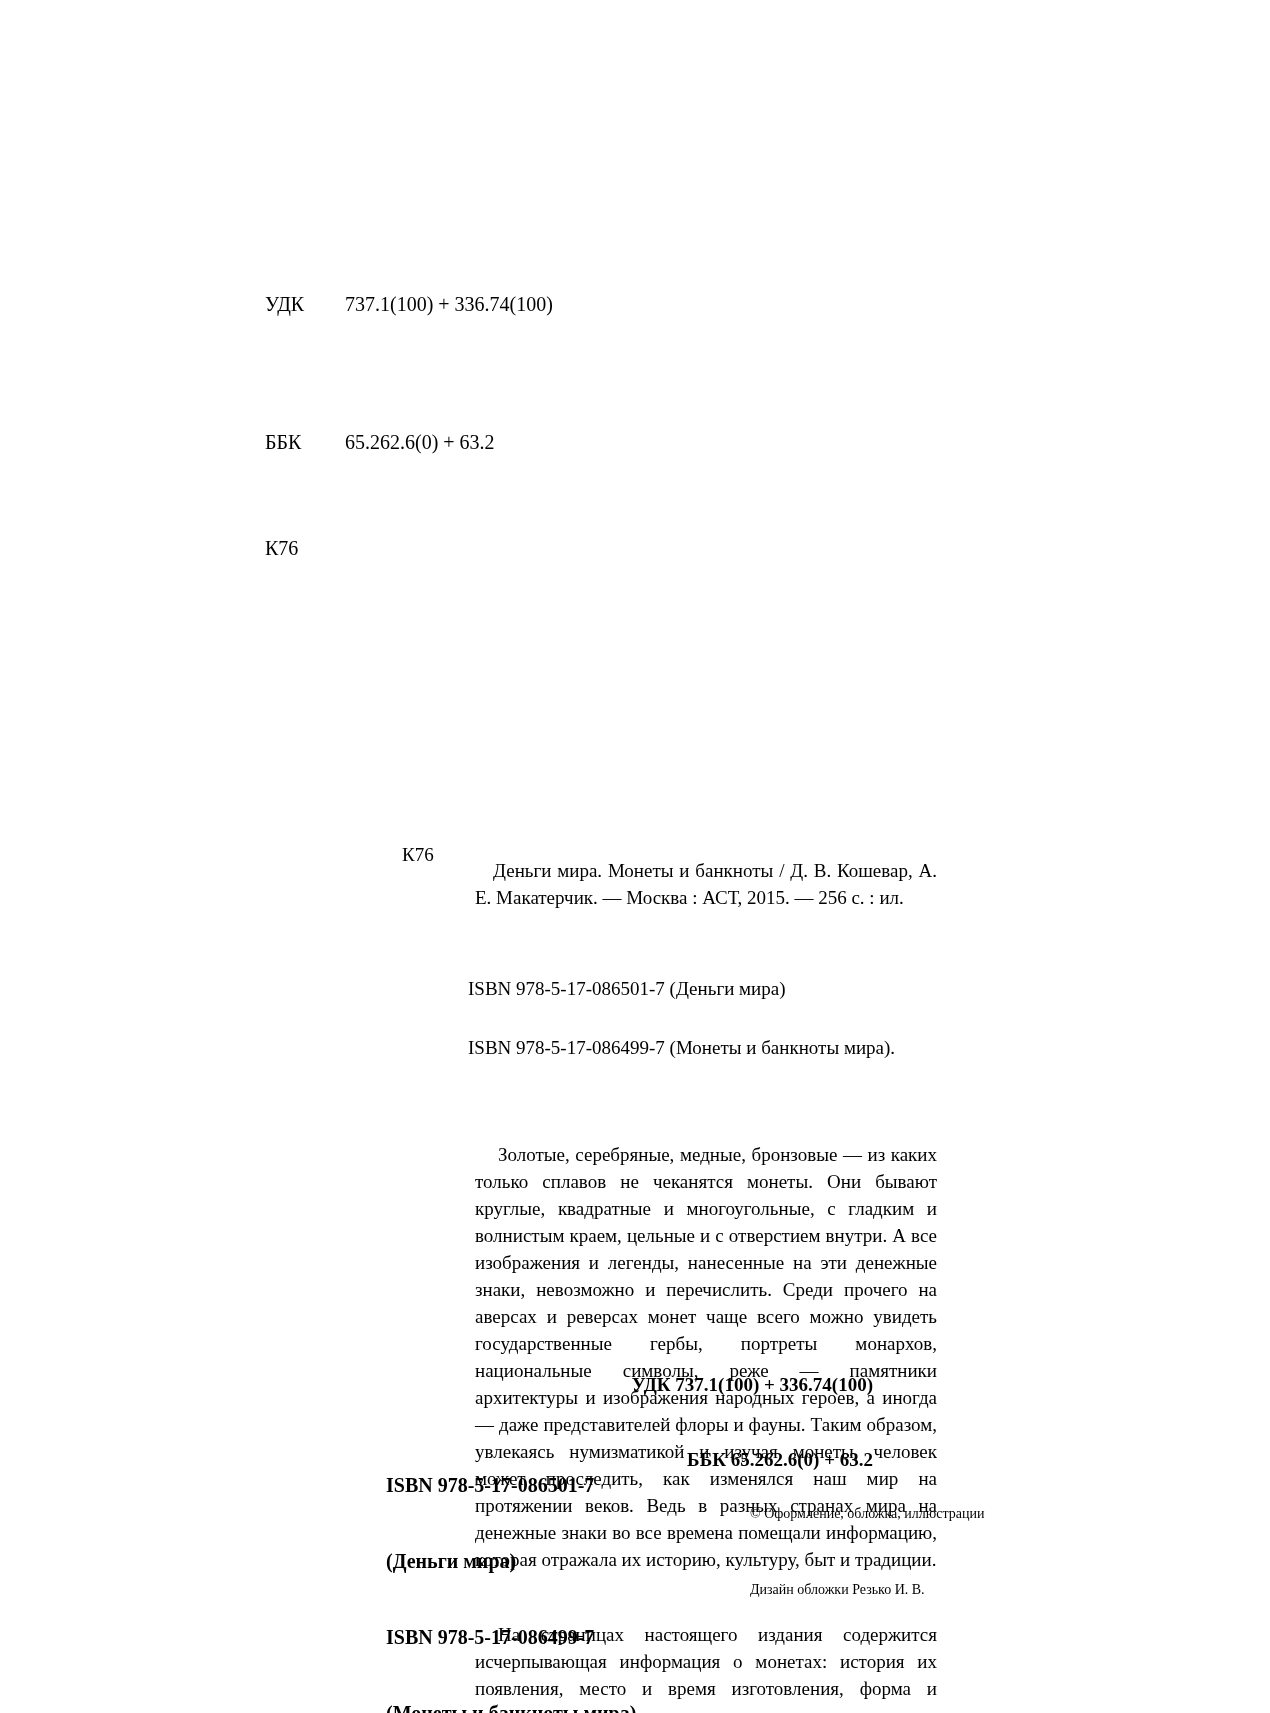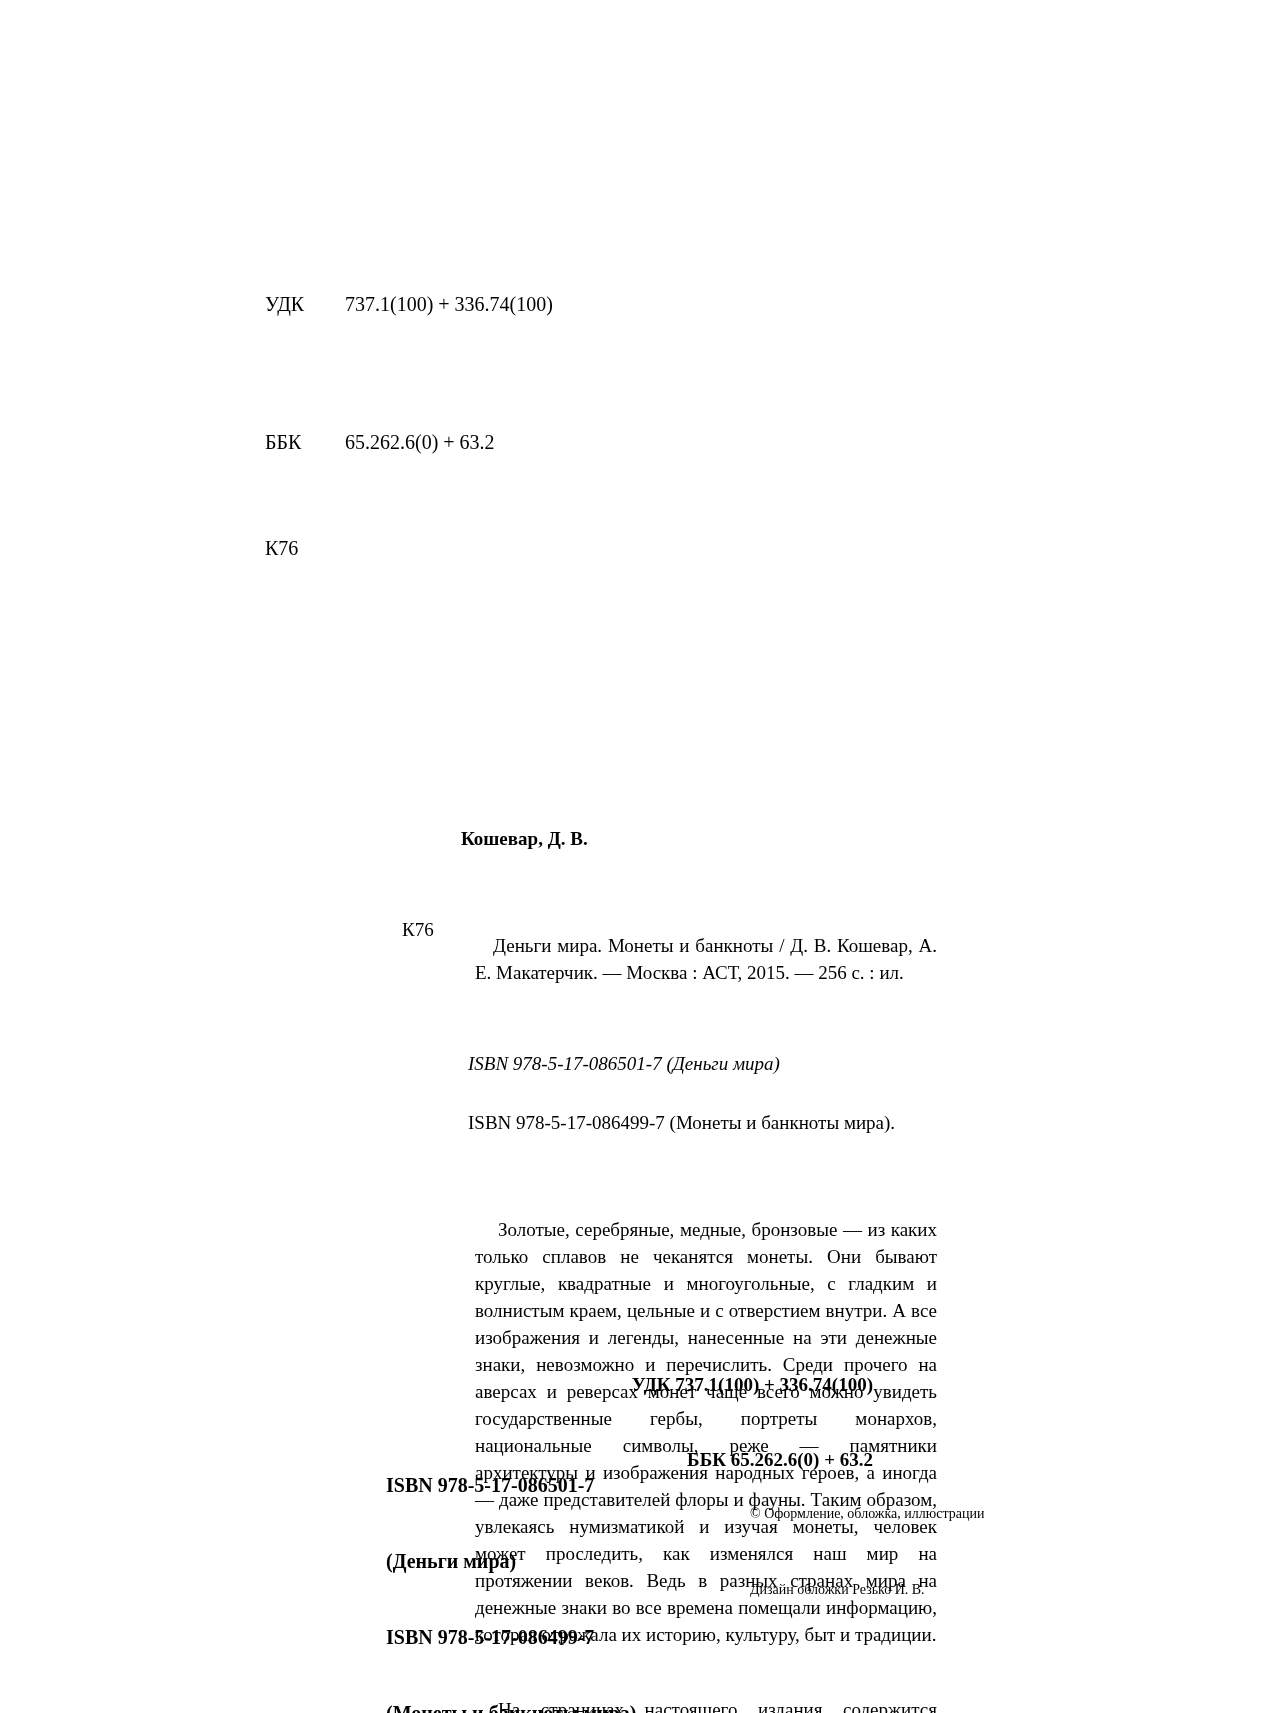--- a/index.html
+++ b/index.html
@@ -52,21 +52,21 @@
   }
   .bib-description {
     text-indent: 18px;
     text-align: justify;
   }
   .isbn-line {
     margin-top: 8px;
     padding-top: 0;
     text-indent: 25px;
   }
-  .isbn-line.first { margin-top: 12px; font-style: italic; }
+  .isbn-line.first { margin-top: 12px; }
   .annotation {
     margin-top: 6px;
   }
   .annotation p {
     text-indent: 23px;
     text-align: justify;
     hyphens: none;
   }
   .annotation p + p { margin-top: 0; }
 
@@ -110,21 +110,20 @@
     <div class="code-row">
       <span class="code-label">УДК</span><span>737.1(100) + 336.74(100)</span>
     </div>
     <div class="code-row">
       <span class="code-label">ББК</span><span>65.262.6(0) + 63.2</span>
     </div>
     <div class="author-sign">К76</div>
   </div>
 
   <div class="catalog-card">
-    <div class="author-heading">Кошевар, Д. В.</div>
     <div class="bib-wrap">
       <span class="catalog-index">К76</span>
       <div class="bib-description">Деньги мира. Монеты и банкноты / Д. В. Кошевар, А. Е. Макатерчик. — Москва : АСТ, 2015. — 256 с. : ил.</div>
     </div>
     <div class="isbn-line first">ISBN 978-5-17-086501-7 (Деньги мира)</div>
     <div class="isbn-line">ISBN 978-5-17-086499-7 (Монеты и банкноты мира).</div>
     <div class="annotation">
       <p>Золотые, серебряные, медные, бронзовые — из каких только сплавов не чеканятся монеты. Они бывают круглые, квадратные и многоугольные, с гладким и волнистым краем, цельные и с отверстием внутри. А все изображения и легенды, нанесенные на эти денежные знаки, невозможно и перечислить. Среди прочего на аверсах и реверсах монет чаще всего можно увидеть государственные гербы, портреты монархов, национальные символы, реже — памятники архитектуры и изображения народных героев, а иногда — даже представителей флоры и фауны. Таким образом, увлекаясь нумизматикой и изучая монеты, человек может проследить, как изменялся наш мир на протяжении веков. Ведь в разных странах мира на денежные знаки во все времена помещали информацию, которая отражала их историю, культуру, быт и традиции.</p>
       <p>На страницах настоящего издания содержится исчерпывающая информация о монетах: история их появления, место и время изготовления, форма и материал, описание внешнего вида, использование и предназначение. Данная книга подробно расскажет о тысячах монет, как появившихся много столетий до нашей эры, так и о современных платежных средствах, широко распространенных во многих странах. Информация сопровождается красочными иллюстрациями, которые не только наглядно покажут все многообразие описываемых денежных знаков, но и помогут представить многовековую историю человечества.</p>
     </div>

